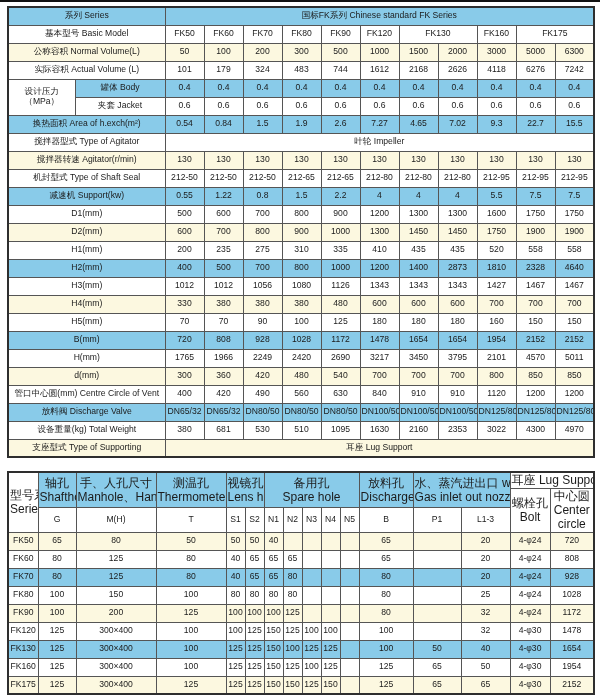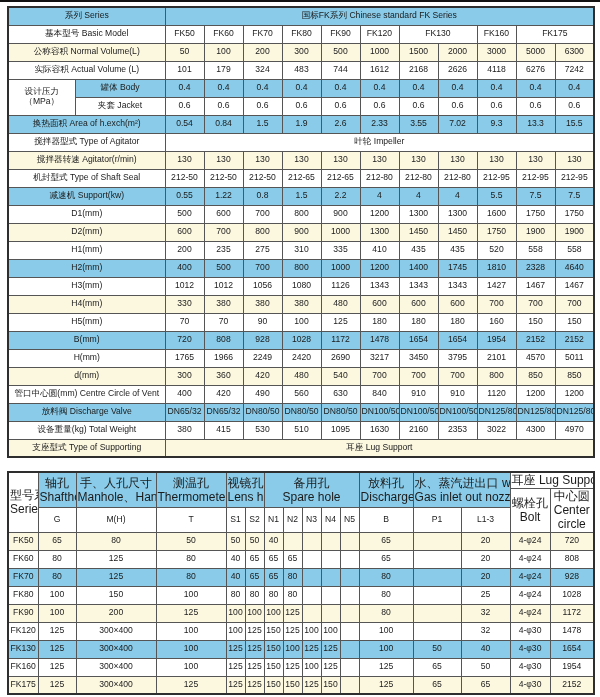--- a/index.html
+++ b/index.html
@@ -127,25 +127,25 @@
         <td class="t-white">0.6</td>
         <td class="t-white">0.6</td>
       </tr>
       <tr class="data">
         <td colspan="2" class="t-blue">换热面积 Area of h.exch(m²)</td>
         <td class="t-blue">0.54</td>
         <td class="t-blue">0.84</td>
         <td class="t-blue">1.5</td>
         <td class="t-blue">1.9</td>
         <td class="t-blue">2.6</td>
-        <td class="t-blue">2.33</td>
-        <td class="t-blue">3.55</td>
+        <td class="t-blue">7.27</td>
+        <td class="t-blue">4.65</td>
         <td class="t-blue">7.02</td>
         <td class="t-blue">9.3</td>
-        <td class="t-blue">13.3</td>
+        <td class="t-blue">22.7</td>
         <td class="t-blue">15.5</td>
       </tr>
       <tr class="data">
         <td colspan="2" class="t-white">搅拌器型式 Type of Agitator</td>
         <td colspan="11" class="t-white">叶轮 Impeller</td>
       </tr>
       <tr class="data">
         <td colspan="2" class="t-cream">搅拌器转速 Agitator(r/min)</td>
         <td class="t-cream">130</td>
         <td class="t-cream">130</td>
@@ -231,21 +231,21 @@
       </tr>
       <tr class="data">
         <td colspan="2" class="t-blue">H2(mm)</td>
         <td class="t-blue">400</td>
         <td class="t-blue">500</td>
         <td class="t-blue">700</td>
         <td class="t-blue">800</td>
         <td class="t-blue">1000</td>
         <td class="t-blue">1200</td>
         <td class="t-blue">1400</td>
-        <td class="t-blue">1745</td>
+        <td class="t-blue">2873</td>
         <td class="t-blue">1810</td>
         <td class="t-blue">2328</td>
         <td class="t-blue">4640</td>
       </tr>
       <tr class="data">
         <td colspan="2" class="t-white">H3(mm)</td>
         <td class="t-white">1012</td>
         <td class="t-white">1012</td>
         <td class="t-white">1056</td>
         <td class="t-white">1080</td>
@@ -351,21 +351,21 @@
         <td class="t-blue">DN100/50</td>
         <td class="t-blue">DN100/50</td>
         <td class="t-blue">DN100/50</td>
         <td class="t-blue">DN125/80</td>
         <td class="t-blue">DN125/80</td>
         <td class="t-blue">DN125/80</td>
       </tr>
       <tr class="data">
         <td colspan="2" class="t-white">设备重量(kg) Total Weight</td>
         <td class="t-white">380</td>
-        <td class="t-white">415</td>
+        <td class="t-white">681</td>
         <td class="t-white">530</td>
         <td class="t-white">510</td>
         <td class="t-white">1095</td>
         <td class="t-white">1630</td>
         <td class="t-white">2160</td>
         <td class="t-white">2353</td>
         <td class="t-white">3022</td>
         <td class="t-white">4300</td>
         <td class="t-white">4970</td>
       </tr>

